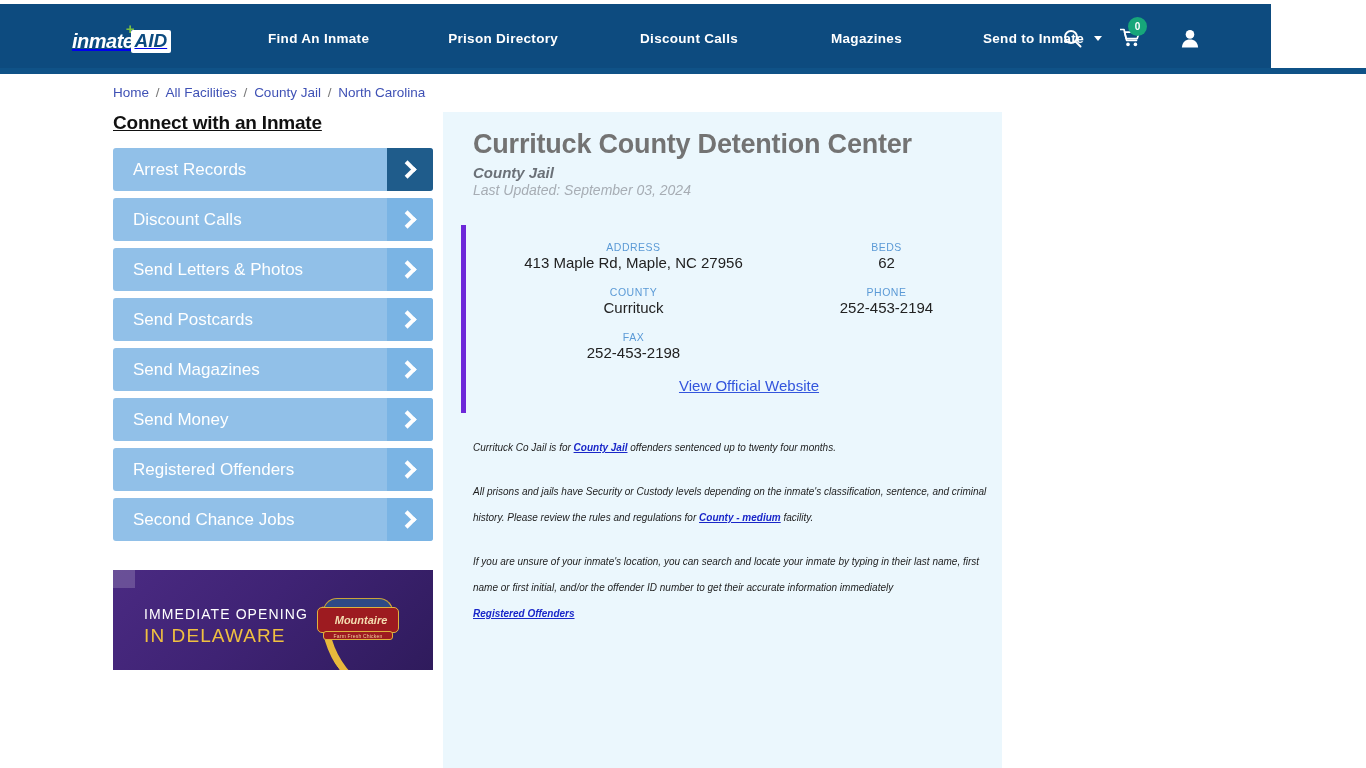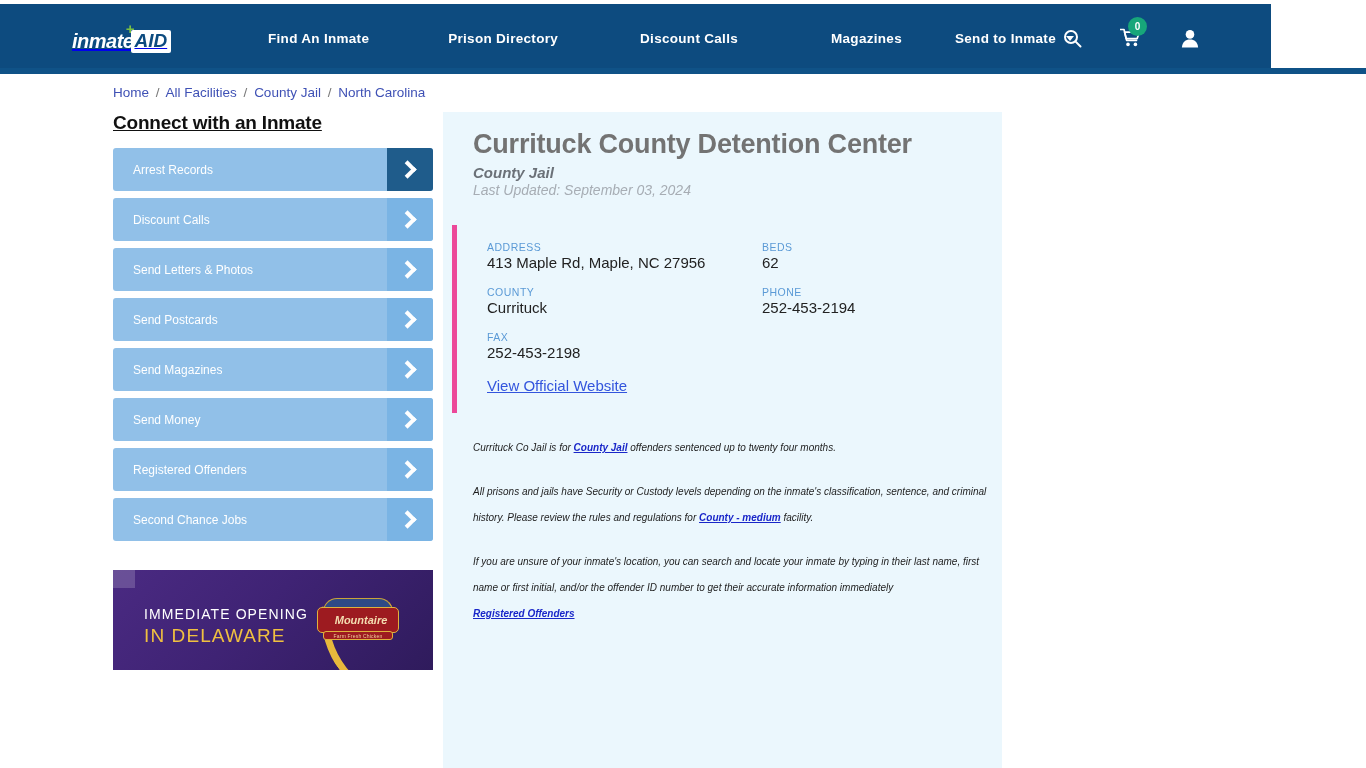--- a/index.html
+++ b/index.html
@@ -68,21 +68,21 @@
     font-size: 13.5px;
     font-weight: bold;
     letter-spacing: 0.3px;
     text-decoration: none;
     white-space: nowrap;
     cursor: pointer;
   }
   .nav-gap-1 { margin-right: 79px; }
   .nav-gap-2 { margin-right: 82px; }
   .nav-gap-3 { margin-right: 65px; }
-  .nav-gap-4 { margin-right: 53px; padding-left: 28px; }
+  .nav-gap-4 { margin-right: 81px; padding-left: 28px; }
   .caret-down {
     display: inline-block;
     width: 0; height: 0;
     margin-left: 6px;
     border-left: 4.5px solid transparent;
     border-right: 4.5px solid transparent;
     border-top: 5px solid #ffffff;
     vertical-align: 2px;
   }
 
@@ -131,21 +131,21 @@
     width: 320px; height: 43px;
     background: #91c0e8;
     border-radius: 3px;
     margin-bottom: 7px;
     display: flex; align-items: center;
     cursor: pointer;
     overflow: hidden;
   }
   .side-btn-label {
     color: #ffffff;
-    font-size: 12px;
+    font-size: 17px;
     padding-left: 20px;
     white-space: nowrap;
   }
   .side-arrow {
     position: absolute;
     right: 0; top: 0;
     width: 46px; height: 43px;
     background: #7ab4e4;
     display: flex; align-items: center; justify-content: center;
   }
@@ -260,23 +260,24 @@
   }
   .facility-updated {
     margin: 1px 0 0 0;
     font-size: 14px;
     font-style: italic;
     color: #a7adb4;
   }
 
   .info-block {
     position: relative;
-    margin: 27px 0 0 9px;
+    margin: 27px 0 0 18px;
     padding: 16px 0 18px 30px;
-    border-left: 5px solid #ec4899;
+    border-left: 5px solid #6d28d9;
+    text-align: center;
   }
   .info-grid {
     display: grid;
     grid-template-columns: 275px 1fr;
     row-gap: 14px;
   }
   .info-label {
     font-size: 10.5px;
     color: #5b9ad6;
     letter-spacing: 0.5px;

